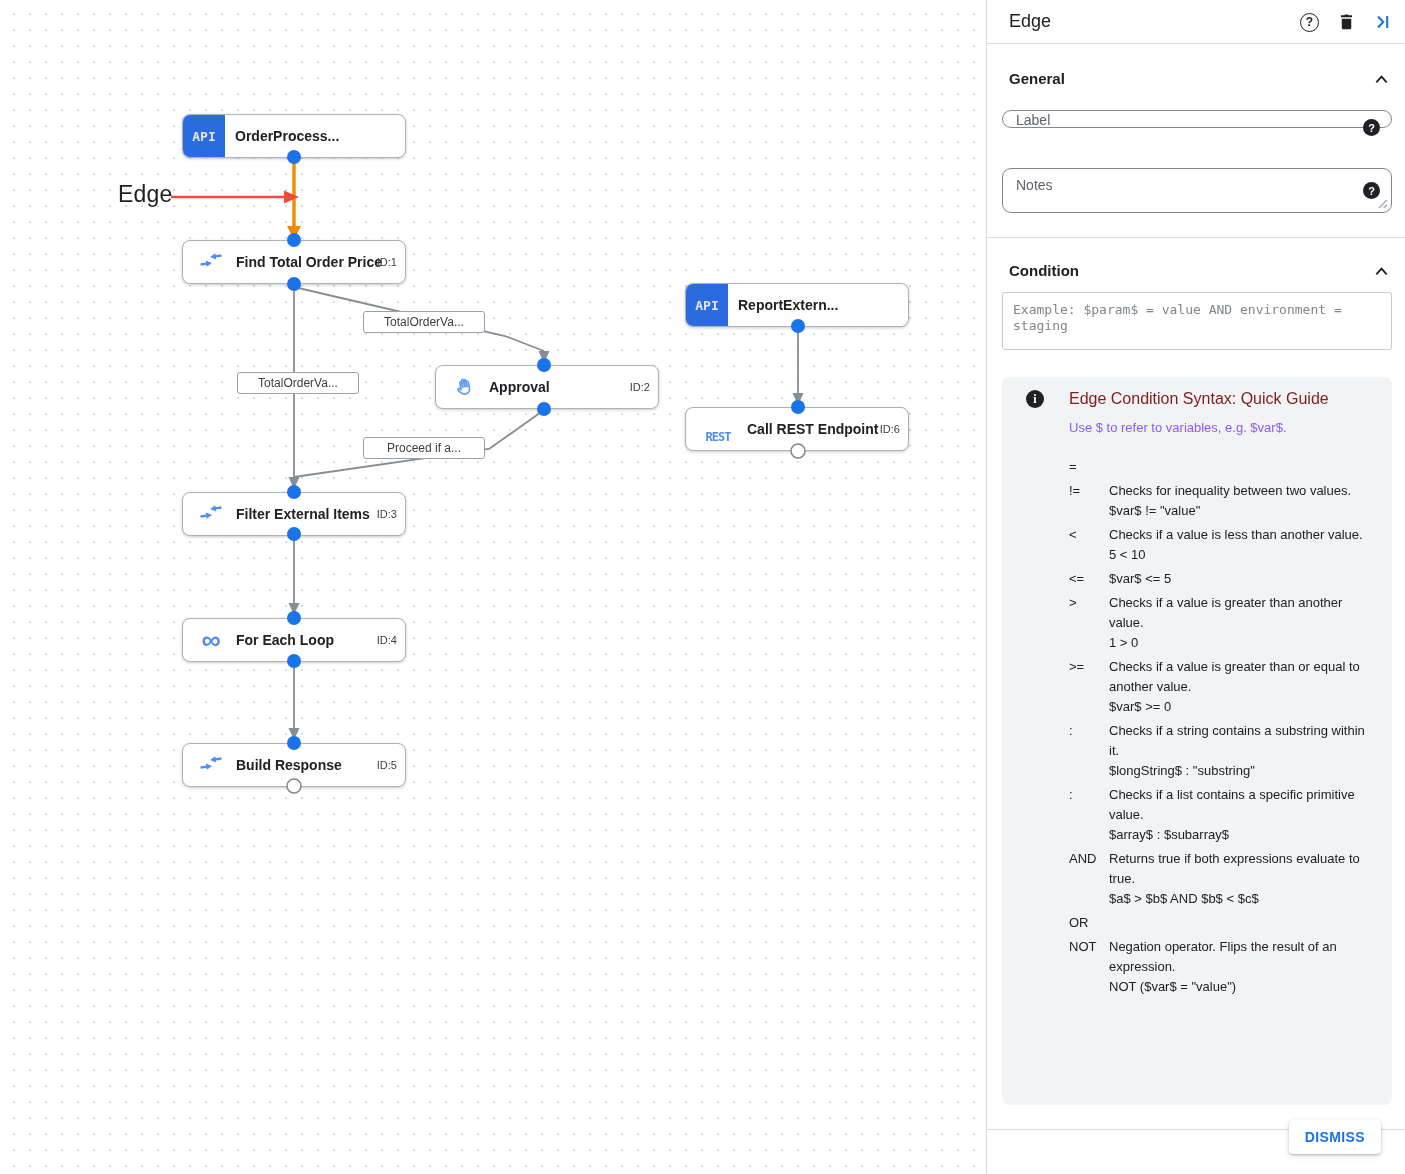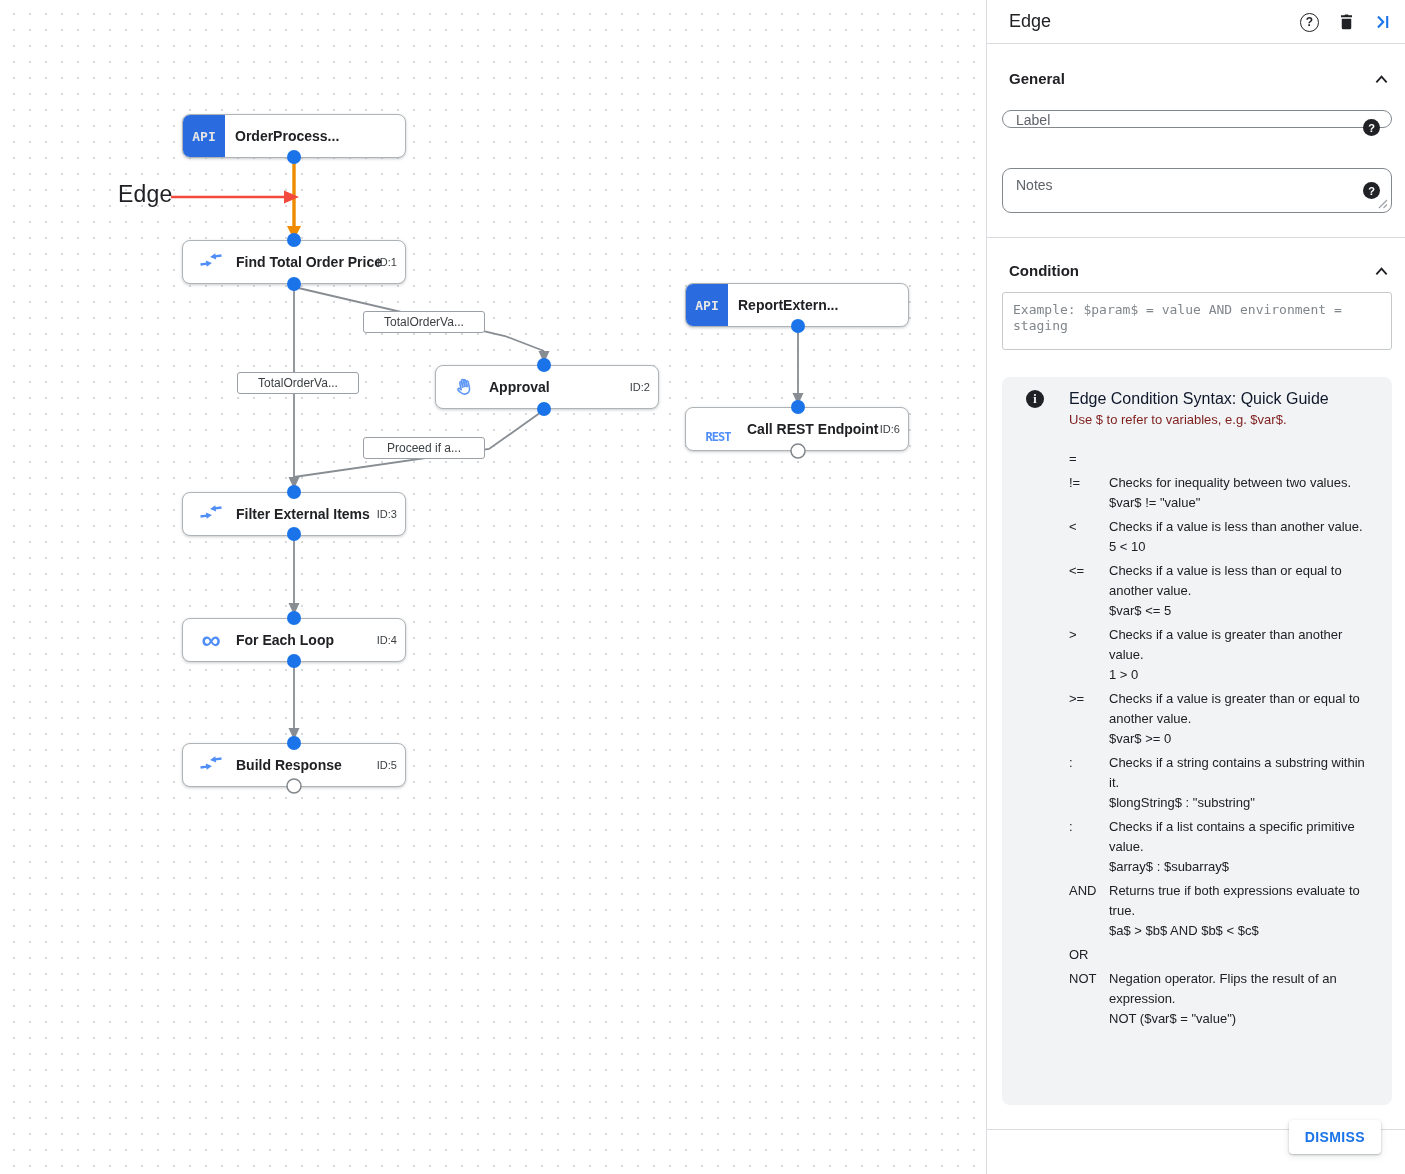--- a/index.html
+++ b/index.html
@@ -94,22 +94,22 @@
   .guide {
     position:absolute; left:15px; top:377px; width:390px; height:728px;
     background:#f1f3f4; border-radius:8px; overflow:hidden;
   }
   .guide-inner { position:relative; padding:13px 26px 12px 67px; }
   .info-badge {
     position:absolute; left:24px; top:13px; width:18px; height:18px; border-radius:50%;
     background:#202124; color:#fff; font-size:12px; font-weight:700;
     display:flex; align-items:center; justify-content:center; font-family:"Liberation Serif", serif;
   }
-  .guide-title { font-size:16px; color:#0f172a; margin-bottom:4px; }
-  .guide-intro { font-size:13px; color:#7f1d1d; margin-bottom:22px; }
+  .guide-title { font-size:16px; color:#7f1d1d; margin-bottom:12px; }
+  .guide-intro { font-size:13px; color:#8b5cf6; margin-bottom:22px; }
   .g-row { display:grid; grid-template-columns:40px 1fr; margin-bottom:4px; }
   .g-op { font-size:13px; color:#202124; line-height:20px; }
   .g-desc, .g-ex { font-size:13px; color:#202124; line-height:20px; }
 
   .panel-footer-line { position:absolute; top:1129px; left:0; right:0; border-top:1px solid #dadce0; }
   .dismiss-btn {
     position:absolute; top:1120px; right:24px; background:#fff; border:none; border-radius:4px;
     padding:9px 16px; font-family:"Liberation Sans", sans-serif;
     font-size:14px; font-weight:700; color:#1a73e8; letter-spacing:.4px;
     box-shadow:0 1px 2px rgba(60,64,67,.3), 0 2px 6px rgba(60,64,67,.15);
@@ -336,21 +336,20 @@
             <div class="g-op">&lt;</div>
             <div class="g-right">
               <div class="g-desc">Checks if a value is less than another value.</div>
               <div class="g-ex">5 &lt; 10</div>
             </div>
           </div>
 
           <div class="g-row">
             <div class="g-op">&lt;=</div>
             <div class="g-right">
-              <div class="g-desc">Checks if a value is less than or equal to another value.</div>
               <div class="g-ex">$var$ &lt;= 5</div>
             </div>
           </div>
 
           <div class="g-row">
             <div class="g-op">&gt;</div>
             <div class="g-right">
               <div class="g-desc">Checks if a value is greater than another value.</div>
               <div class="g-ex">1 &gt; 0</div>
             </div>

